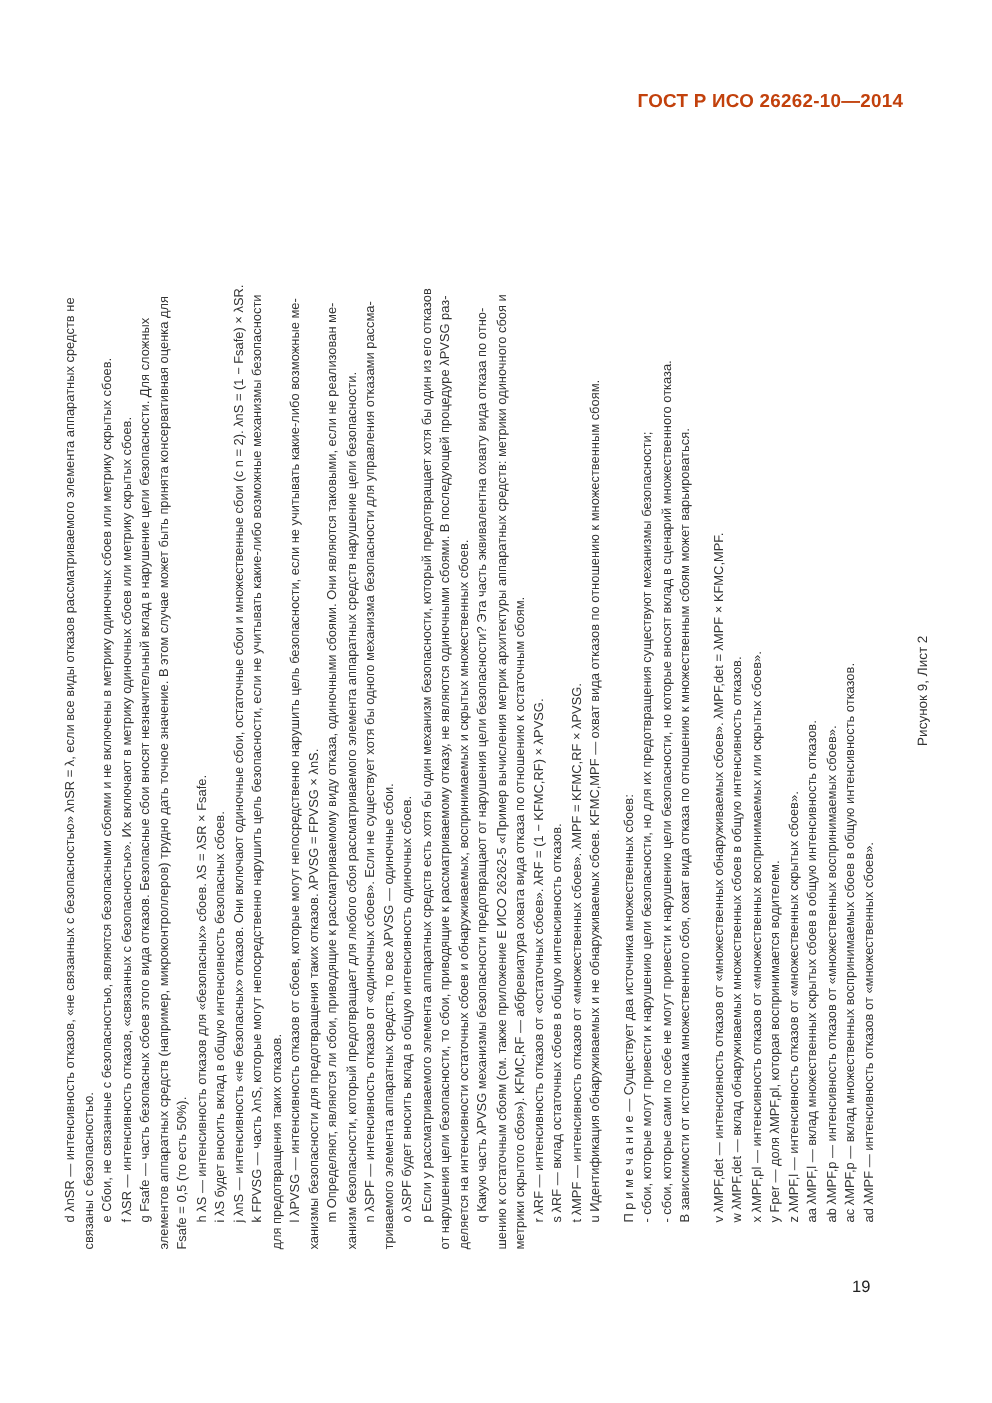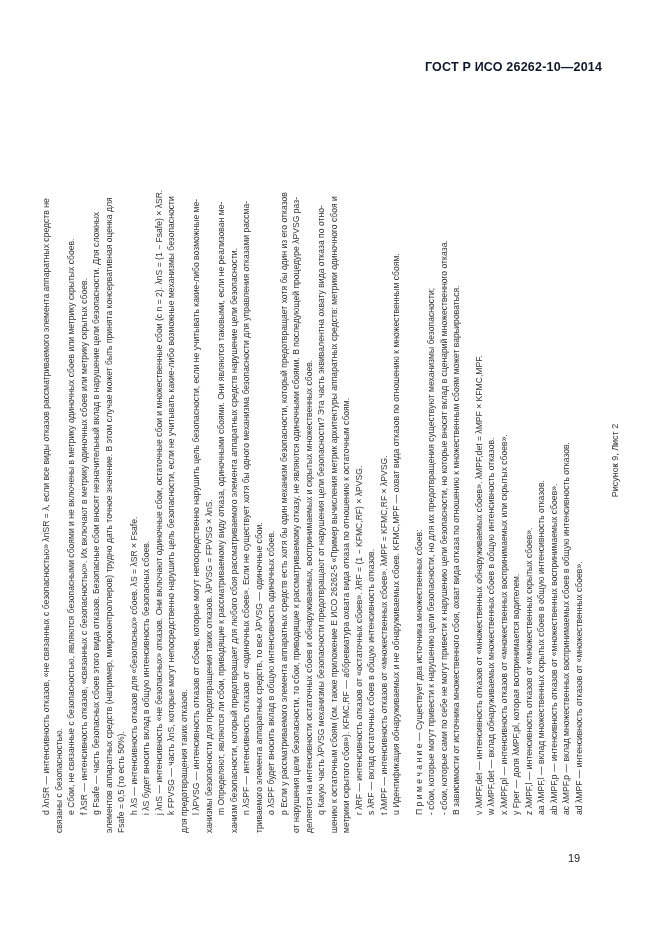--- a/index.html
+++ b/index.html
@@ -1,17 +1,17 @@
 <!DOCTYPE html>
 <html><head>
 <meta charset="utf-8">
 <style>
   html, body { margin:0; padding:0; background:#ffffff; }
   body { width:661px; height:935px; position:relative; overflow:hidden; font-family:"Liberation Sans", sans-serif; color:#2a2a2a; }
-  .header { position:absolute; left:425px; top:60px; font-weight:bold; font-size:12.5px; color:#0f172a; letter-spacing:0.2px; white-space:nowrap; }
+  .header { position:absolute; left:425px; top:60px; font-weight:bold; font-size:12.5px; color:#c2410c; letter-spacing:0.2px; white-space:nowrap; }
   .page-num { position:absolute; left:568px; top:852px; font-size:11px; color:#222; }
   .rot-wrap { position:absolute; left:40px; top:88px; width:560px; height:745px; }
   .rot { position:absolute; left:0; top:745px; width:745px; height:560px; transform-origin:0 0; transform:rotate(-90deg); font-size:8.6px; line-height:12.5px; color:#333; }
   .rot p { margin:0; white-space:nowrap; overflow:hidden; }
   .rot p.ind { padding-left:18px; }
   .rot p.gap { margin-top:10px; }
   .rot p.caption { text-align:center; margin-top:24px; font-size:9px; }
 </style>
 </head>
 <body>

